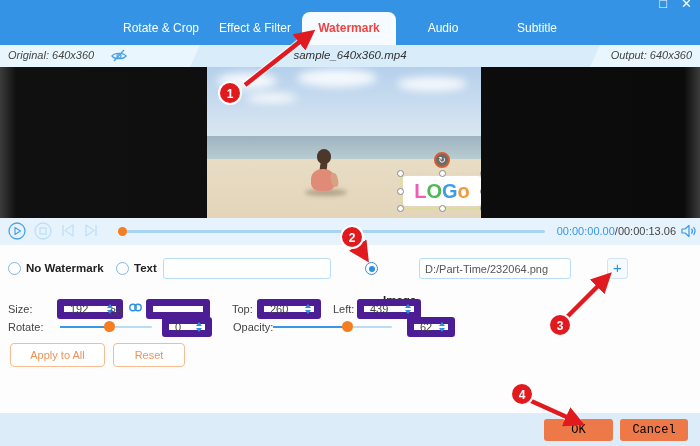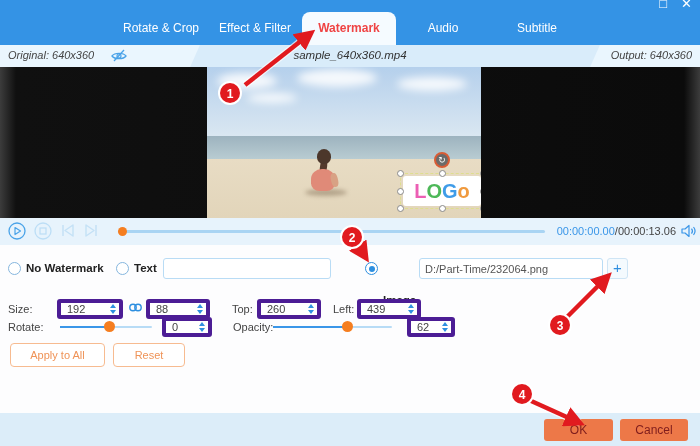--- a/index.html
+++ b/index.html
@@ -63,37 +63,37 @@
   .vol { position:absolute; right:4px; top:6px; cursor:pointer; }
   
   .panel { position:absolute; left:0; top:245px; width:700px; height:168px; background:#fdfdfe; }
   .radio { position:absolute; width:13px; height:13px; border:1px solid #85b6de; border-radius:50%; background:#fff; cursor:pointer; }
   .radio.sel { border:1px solid #2e8fe0; }
   .radio.sel::after { content:""; position:absolute; left:2.5px; top:2.5px; width:6px; height:6px; background:#2e8fe0; border-radius:50%; }
   .rlabel { position:absolute; font-size:11.5px; font-weight:bold; color:#222; cursor:pointer; white-space:nowrap; }
   .flabel { position:absolute; font-size:11px; color:#444; white-space:nowrap; }
   .tinput { position:absolute; height:21px; border:1px solid #b9dcf5; border-radius:3px; background:#fff;
             font-family:"Liberation Sans",sans-serif; font-size:11px; color:#555; padding:0 5px; outline:none; }
-  .spin { position:absolute; height:20px; border:4px solid #4c1d95; border-radius:3px; background:#fff; display:flex; align-items:center; }
+  .spin { position:absolute; height:20px; border:7px solid #4c1d95; border-radius:3px; background:#fff; display:flex; align-items:center; }
   .spin input { flex:1; min-width:0; border:none; outline:none; font-family:"Liberation Sans",sans-serif;
                 font-size:11px; color:#444; padding:0 0 0 6px; background:transparent; }
   .arrows { width:13px; display:flex; flex-direction:column; align-items:center; gap:2px; cursor:pointer; }
   .a-up   { width:0; height:0; border-left:3.5px solid transparent; border-right:3.5px solid transparent; border-bottom:4.5px solid #2e8fe0; }
   .a-down { width:0; height:0; border-left:3.5px solid transparent; border-right:3.5px solid transparent; border-top:4.5px solid #2e8fe0; }
   .plus-btn { position:absolute; width:21px; height:21px; border:1px solid #cfe5f5; border-radius:3px; background:#f4fafe;
               color:#2e8fe0; font-size:15px; line-height:18px; text-align:center; cursor:pointer; }
   .slider { position:absolute; height:2px; background:#b8dcf6; border-radius:2px; cursor:pointer; }
   .slider .fill { position:absolute; left:0; top:0; height:2px; background:#3a96e8; }
   .slider .knob { position:absolute; top:-5px; width:11px; height:11px; background:#f57e20; border-radius:50%; margin-left:-5px; cursor:grab; }
   .obtn { position:absolute; height:24px; border:1px solid #f7bb90; border-radius:4px; background:#fff;
           color:#ef9357; font-size:11px; text-align:center; cursor:pointer; font-family:"Liberation Sans",sans-serif; }
   
   .footer { position:absolute; left:0; top:413px; width:700px; height:33px; background:#dcedf9; }
-  .fbtn { position:absolute; top:6px; height:22px; border:none; border-radius:3px; background:#ed7848; color:#7f1d1d;
-          font-size:12px; font-family:Liberation Sans, sans-serif; cursor:pointer; }
+  .fbtn { position:absolute; top:6px; height:22px; border:none; border-radius:3px; background:#ed7848; color:#000000;
+          font-size:12px; font-family:Liberation Mono, monospace; cursor:pointer; }
   
   .ann { position:absolute; left:0; top:0; width:700px; height:446px; pointer-events:none; z-index:50; }
   svg { display:block; }
 </style>
 </head>
 <body>
 
 <div id="app">
 
   <div class="topbar">
@@ -203,38 +203,38 @@
 
   <div class="panel">
 
     <div class="radio" style="left:8px;top:17px;"></div>
     <span class="rlabel" style="left:26px;top:17px;">No Watermark</span>
     <div class="radio" style="left:116px;top:17px;"></div>
     <span class="rlabel" style="left:134px;top:17px;">Text</span>
     <input class="tinput" style="left: 163px; top: 13px; width: 168px;" value="">
     <div class="radio sel" style="left:365px;top:17px;"></div>
     <span class="rlabel" style="left:383px;top:17px;margin-top:32px;">Image</span>
-    <input class="tinput" style="left: 419px; top: 13px; width: 184px;" value="D:/Part-Time/232064.png">
+    <input class="tinput" style="left: 419px; top: 13px; width: 152px;" value="D:/Part-Time/232064.png">
     <div class="plus-btn" style="left:607px;top:13px;">+</div>
 
     <span class="flabel" style="left:8px;top:58px;">Size:</span>
     <div class="spin" style="left:57px;top:54px;width:66px;">
       <input value="192" style="">
       <span class="arrows">
           <span class="a-up"></span>
           <span class="a-down"></span>
         </span>
     </div>
     <span style="position:absolute;left:128px;top:55px;">
       <svg width="15" height="15" viewBox="0 0 15 15">
         <circle cx="5" cy="7.5" r="3.2" fill="none" stroke="#2e8fe0" stroke-width="1.4"></circle>
         <circle cx="10" cy="7.5" r="3.2" fill="none" stroke="#2e8fe0" stroke-width="1.4"></circle>
       </svg>
     </span>
-    <div class="spin" style="left:146px;top:54px;width:64px;">
+    <div class="spin" style="left:146px;top:54px;width:64px;flex-direction:column;">
       <input value="88" style="">
       <span class="arrows">
           <span class="a-up"></span>
           <span class="a-down"></span>
         </span>
     </div>
     <span class="flabel" style="left:232px;top:58px;">Top:</span>
     <div class="spin" style="left:257px;top:54px;width:64px;">
       <input value="260" style="">
       <span class="arrows">

